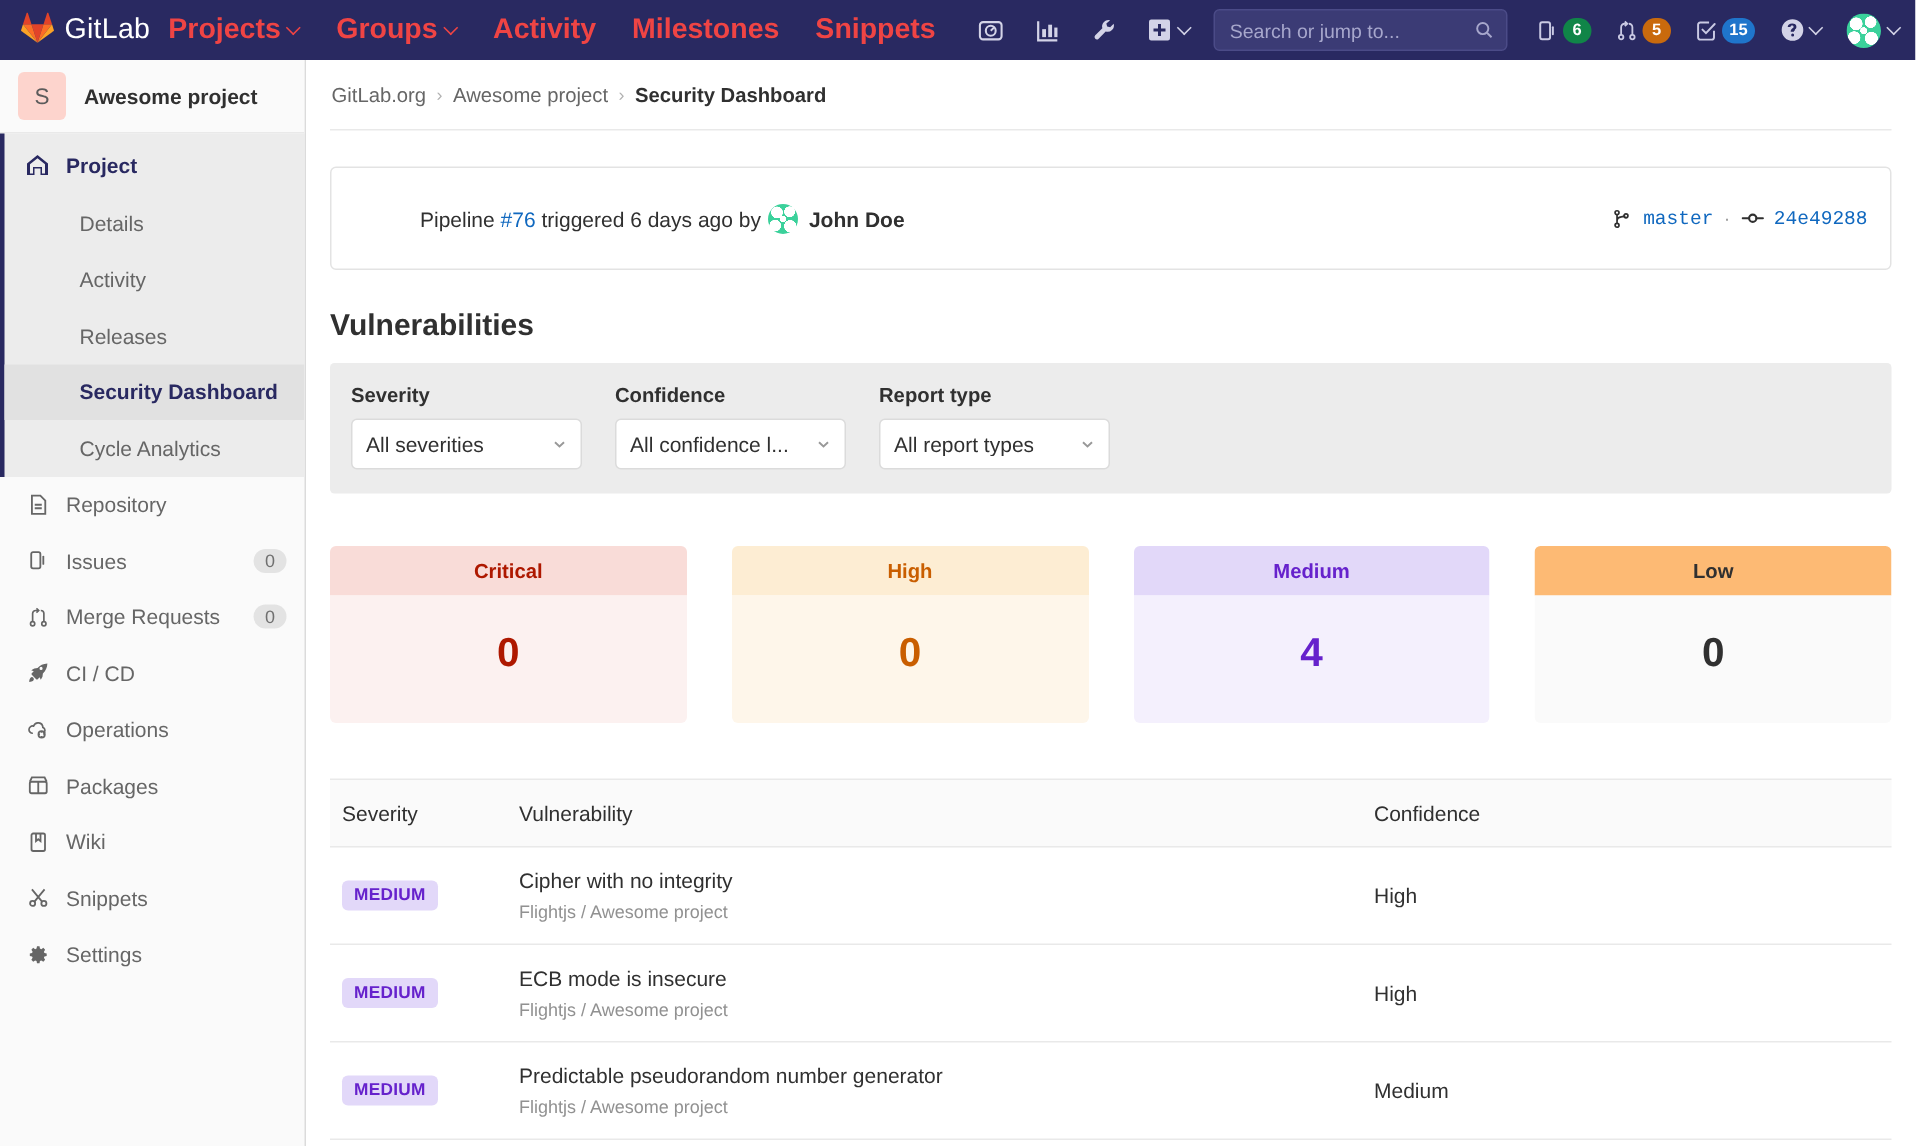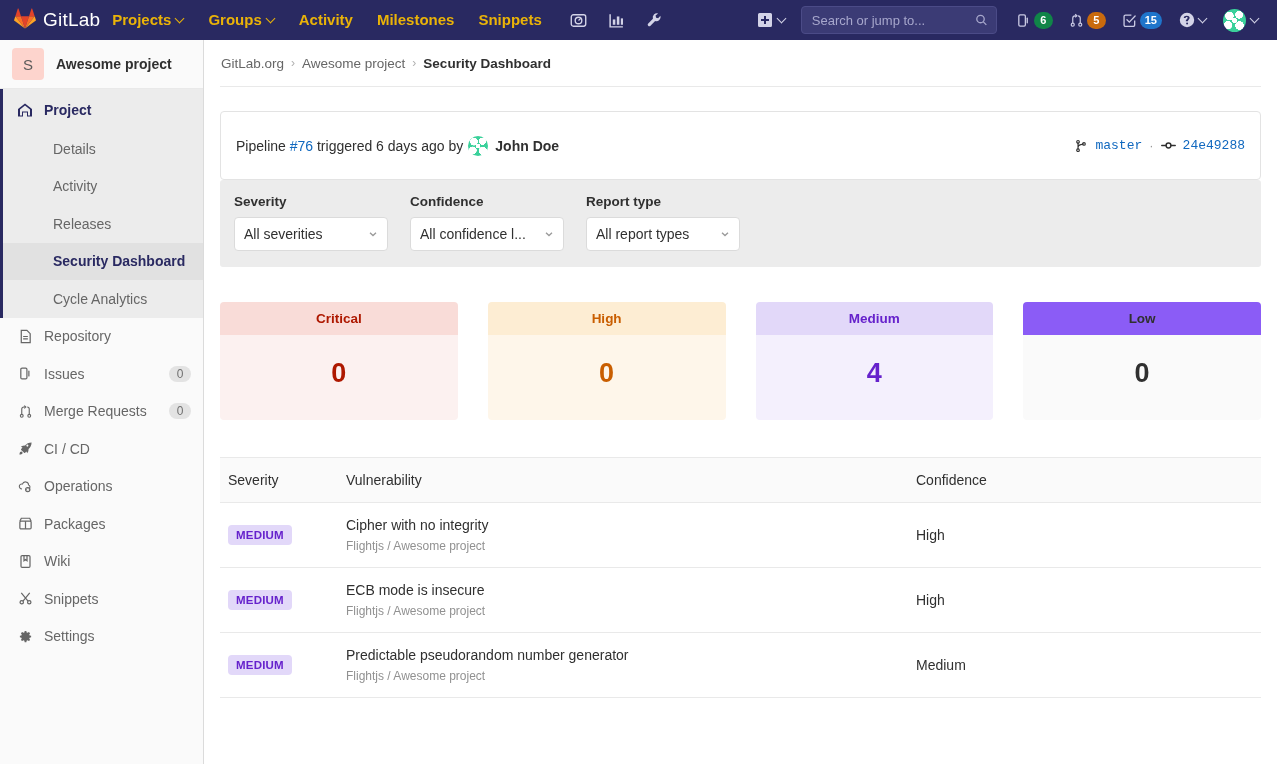--- a/index.html
+++ b/index.html
@@ -23,21 +23,21 @@
     display: flex;
     align-items: center;
     padding: 0 10px 0 14px;
     position: relative;
     z-index: 30;
   }
   .nav-logo { display: flex; align-items: center; gap: 7px; cursor: pointer; }
   .nav-logo-text { color: #fff; font-size: 19px; letter-spacing: .2px; font-weight: 400; }
   .nav-links { display: flex; align-items: center; gap: 0; }
   .nav-link {
-    color: #eab308; font-size: 15px; font-weight: bold;
+    color: #ef4444; font-size: 19px; font-weight: bold;
     padding: 0 12px; height: 40px; line-height: 40px;
     display: flex; align-items: center; gap: 5px; cursor: pointer;
     white-space: nowrap;
   }
   .caret { display: inline-block; width: 8px; height: 8px; position: relative; top: -1px; }
   .caret::after {
     content: ""; position: absolute; left: 0; top: 0;
     width: 6px; height: 6px;
     border-right: 1.6px solid currentColor; border-bottom: 1.6px solid currentColor;
     transform: rotate(45deg);
@@ -149,21 +149,21 @@
   .crumb-sep { color: #b1b1b1; font-size: 12px; }
   .breadcrumb .current { color: #303030; font-weight: bold; }
 
   .pipeline-box {
     margin-top: 24px;
     border: 1px solid #e3e3e3; border-radius: 4px;
     height: 69px; display: flex; align-items: center;
     padding: 0 15px; justify-content: space-between;
     font-size: 14px;
   }
-  .pipeline-left { display: flex; align-items: center; gap: 0; color: #303030; }
+  .pipeline-left { display: flex; align-items: center; gap: 0; color: #303030; margin-left: 44px; }
   .pipeline-left a { color: #1068bf; text-decoration: none; cursor: pointer; }
   .pl-avatar {
     width: 20px; height: 20px; border-radius: 50%; margin: 0 7px 0 5px;
     background:
       radial-gradient(circle at 30% 28%, #fff 0 19%, transparent 20%),
       radial-gradient(circle at 72% 26%, #fff 0 17%, transparent 18%),
       radial-gradient(circle at 24% 72%, #fff 0 18%, transparent 19%),
       radial-gradient(circle at 74% 74%, #fff 0 19%, transparent 20%),
       radial-gradient(circle at 50% 50%, #fff 0 15%, transparent 16%),
       #3bd19b;
@@ -208,21 +208,21 @@
   .sev-count {
     flex: 1; display: flex; align-items: center; justify-content: center;
     font-size: 27px; font-weight: bold; padding-bottom: 8px;
   }
   .card-critical .sev-head { background: #f9dcd8; color: #ae1800; }
   .card-critical .sev-count { background: #fcf1f0; color: #ae1800; }
   .card-high .sev-head { background: #fdedd3; color: #c95e00; }
   .card-high .sev-count { background: #fef6ea; color: #c95e00; }
   .card-medium .sev-head { background: #e2d8f9; color: #6622cc; }
   .card-medium .sev-count { background: #f4f0fd; color: #6622cc; }
-  .card-low .sev-head { background: #8b5cf6; color: #303030; }
+  .card-low .sev-head { background: #fdba74; color: #303030; }
   .card-low .sev-count { background: #fafafa; color: #303030; }
 
   
   .vuln-table { margin-top: 37px; width: 100%; border-collapse: collapse; }
   .vuln-table thead th {
     text-align: left; font-size: 14px; font-weight: normal; color: #303030;
     padding: 14px 0 14px 0; border-top: 1px solid #e9e9e9; border-bottom: 1px solid #e9e9e9;
     background: #fafafa;
   }
   .vuln-table th.c-sev { width: 126px; padding-left: 8px; }
@@ -516,20 +516,21 @@
         <span style="color:#303030;display:flex;align-items:center;">
           <svg width="15" height="15" viewBox="0 0 16 16" fill="none" stroke="currentColor" stroke-width="1.5">
             <circle cx="8" cy="8" r="2.6"></circle>
               <path d="M0.8 8h4.6M10.6 8h4.6" stroke-linecap="round"></path>
           </svg>
         </span>
         <a class="mono">24e49288</a>
       </div>
     </div>
 
+    <h2 class="section-title">Vulnerabilities</h2>
 
     <div class="filters">
       <div class="filter-group">
         <div class="filter-label">Severity</div>
         <div class="select-box">
           <span class="val">All severities</span>
           <span class="sel-caret">
             <svg width="10" height="10" viewBox="0 0 10 10" fill="none" stroke="currentColor" stroke-width="1.3">
                 <path d="M2 3.8 5 6.6 8 3.8"></path>
               </svg>

